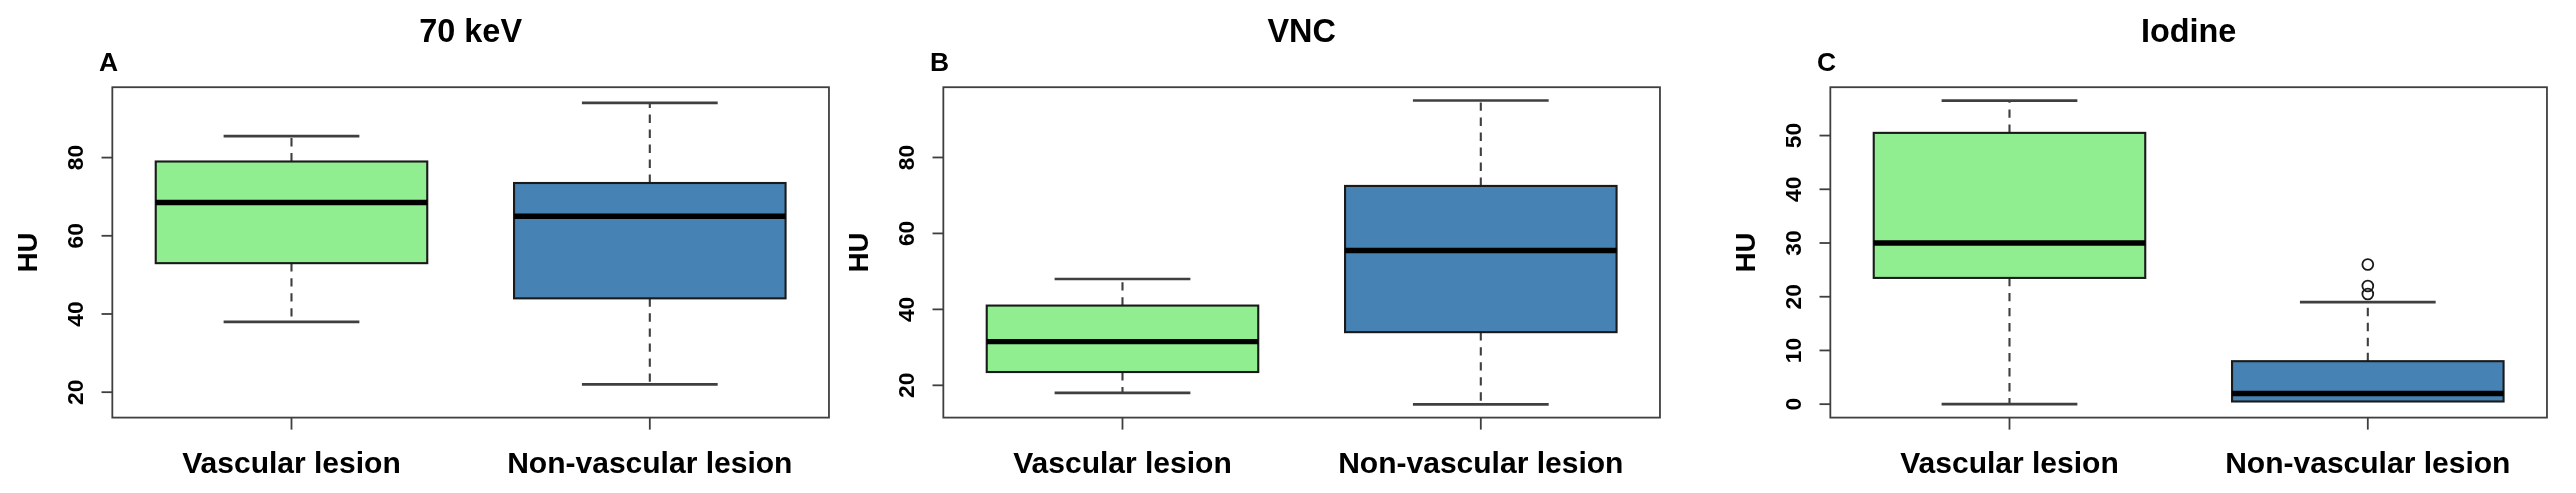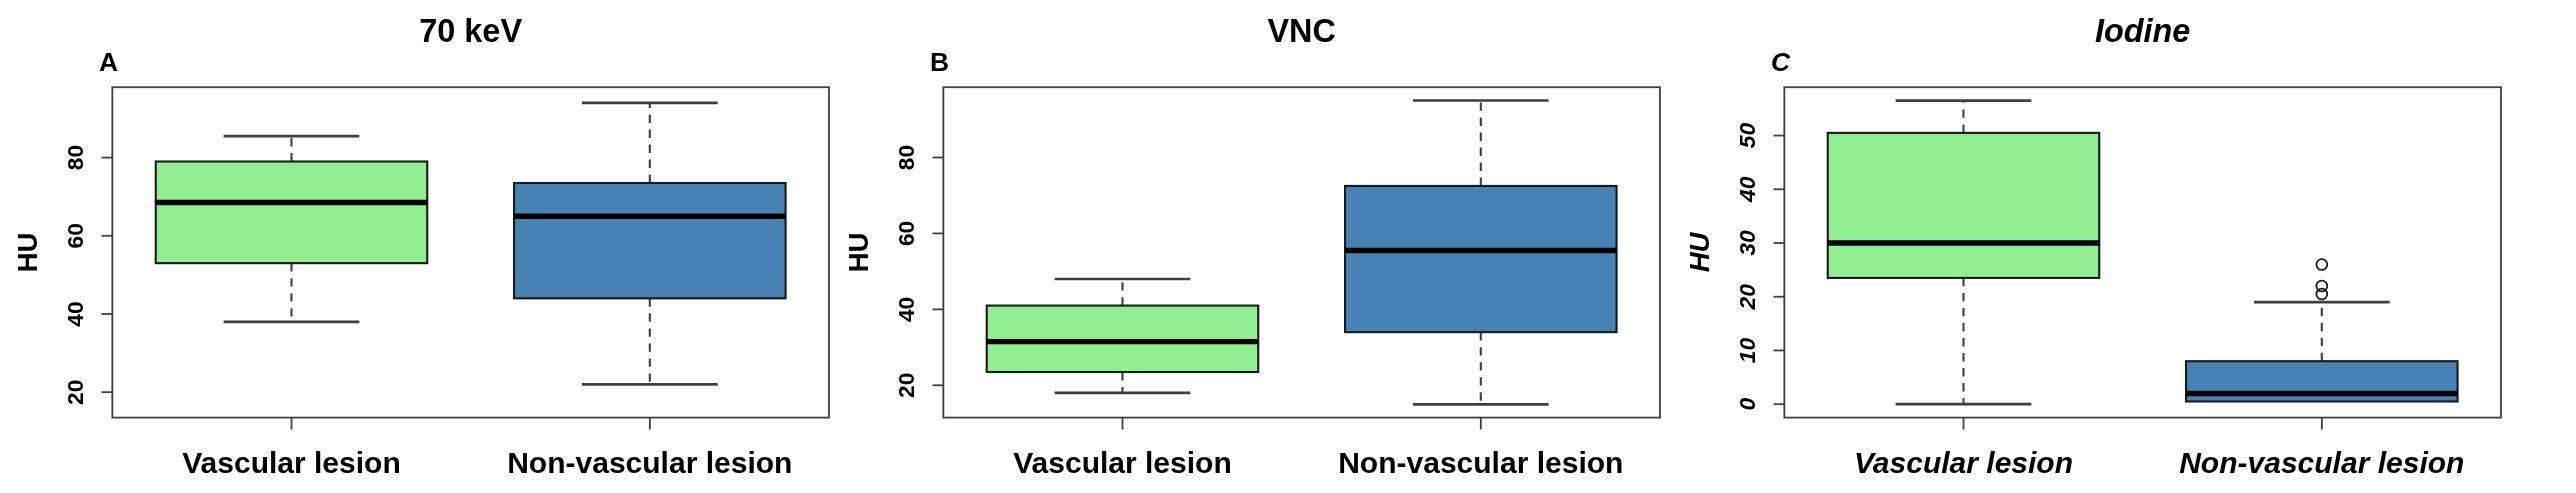--- a/index.html
+++ b/index.html
@@ -27,21 +27,21 @@
     height: 494px;
     margin: 0;
   }
   .panel svg {
     display: block;
     width: 859px;
     height: 494px;
   }
   #panel-0 { left: 0; }
   #panel-1 { left: 831px; }
-  #panel-2 { left: 1672px; font-style: italic; }
+  #panel-2 { left: 1718px; }
 </style>
 </head>
 <body>
 
 <div class="figure">
   <figure class="panel" id="panel-0">
     <svg id="svg-0" viewBox="0 0 1430 822">
         <text fill="#000000" font-family="&quot;Liberation Sans&quot;, sans-serif" font-weight="bold" x="783.5" y="70" text-anchor="middle" font-size="54">70 keV</text>
         <text fill="#000000" font-family="&quot;Liberation Sans&quot;, sans-serif" font-weight="bold" x="165" y="118" text-anchor="start" font-size="44">A</text>
         <rect x="187" y="145" width="1193" height="550" fill="none" stroke="#3f3f3f" stroke-width="3"></rect>

